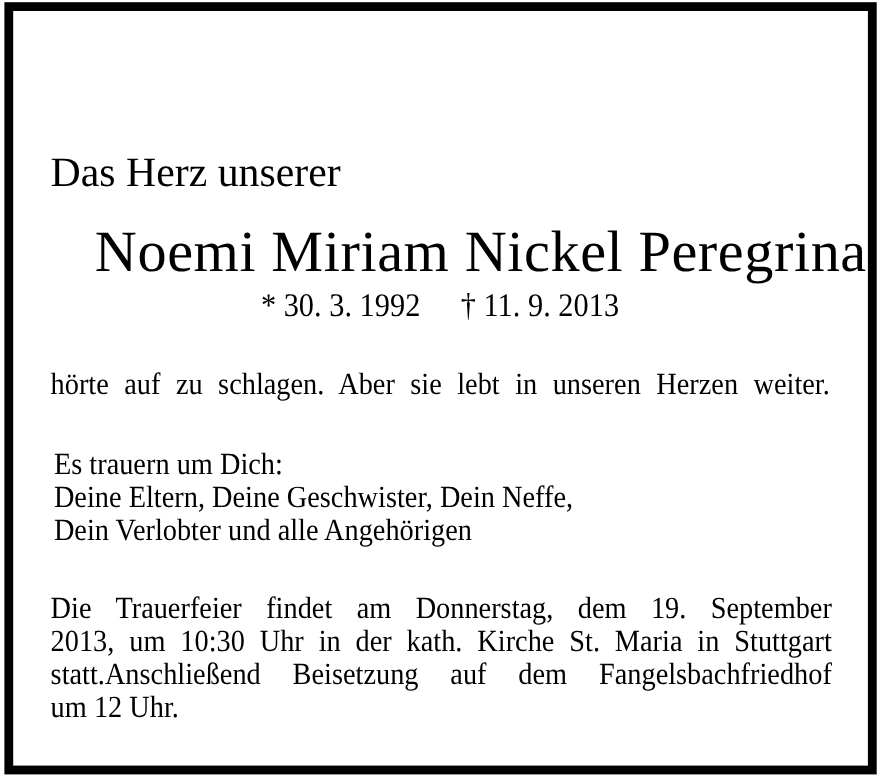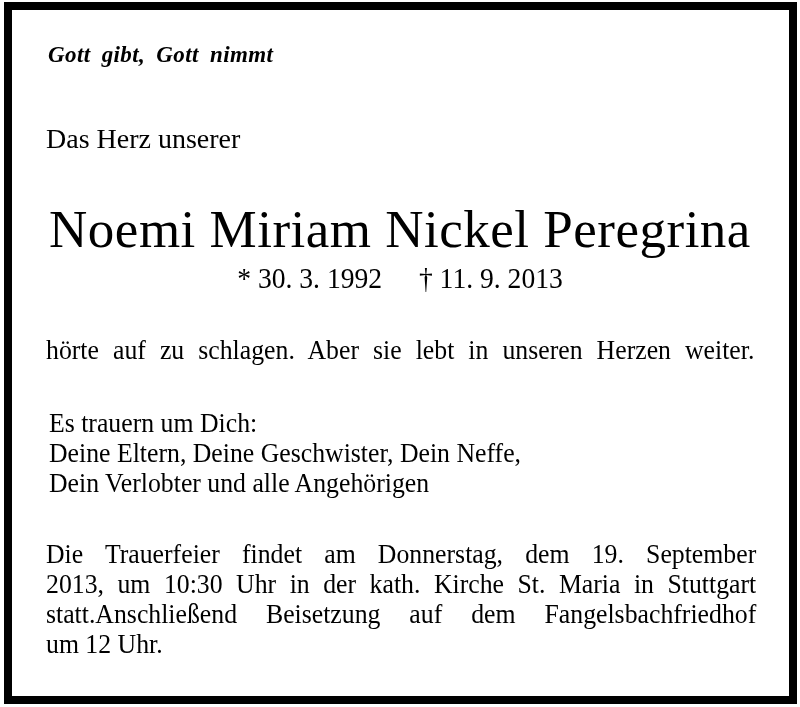--- a/index.html
+++ b/index.html
@@ -32,31 +32,31 @@
     top: 40px;
     font-size: 23px;
     line-height: 29px;
     font-style: italic;
     font-weight: bold;
     letter-spacing: 0.4px;
     word-spacing: 5px;
   }
   .intro {
     left: 46px;
-    top: 123px;
-    font-size: 28px;
+    top: 141px;
+    font-size: 38px;
     line-height: 32px;
   }
   .name {
     left: 12px;
     right: 12px;
     top: 199px;
     font-size: 53px;
     line-height: 60px;
-    text-align: center;
+    text-align: right;
     letter-spacing: 0.5px;
   }
   .dates {
     left: 0;
     right: 0;
     top: 261px;
     font-size: 30px;
     line-height: 34px;
     display: flex;
     justify-content: center;
@@ -99,21 +99,20 @@
   .funeral .last-line {
     text-align: left;
   }
 </style>
 </head>
 <body>
 
 <div class="frame"></div>
 
 <div class="block quote">
-  <div>Gott gibt, Gott nimmt</div>
 </div>
 
 <div class="block intro">Das Herz unserer</div>
 
 <div class="block name">Noemi Miriam Nickel Peregrina</div>
 
 <div class="block dates">
   <span>* 30. 3. 1992</span>
   <span>† 11. 9. 2013</span>
 </div>

